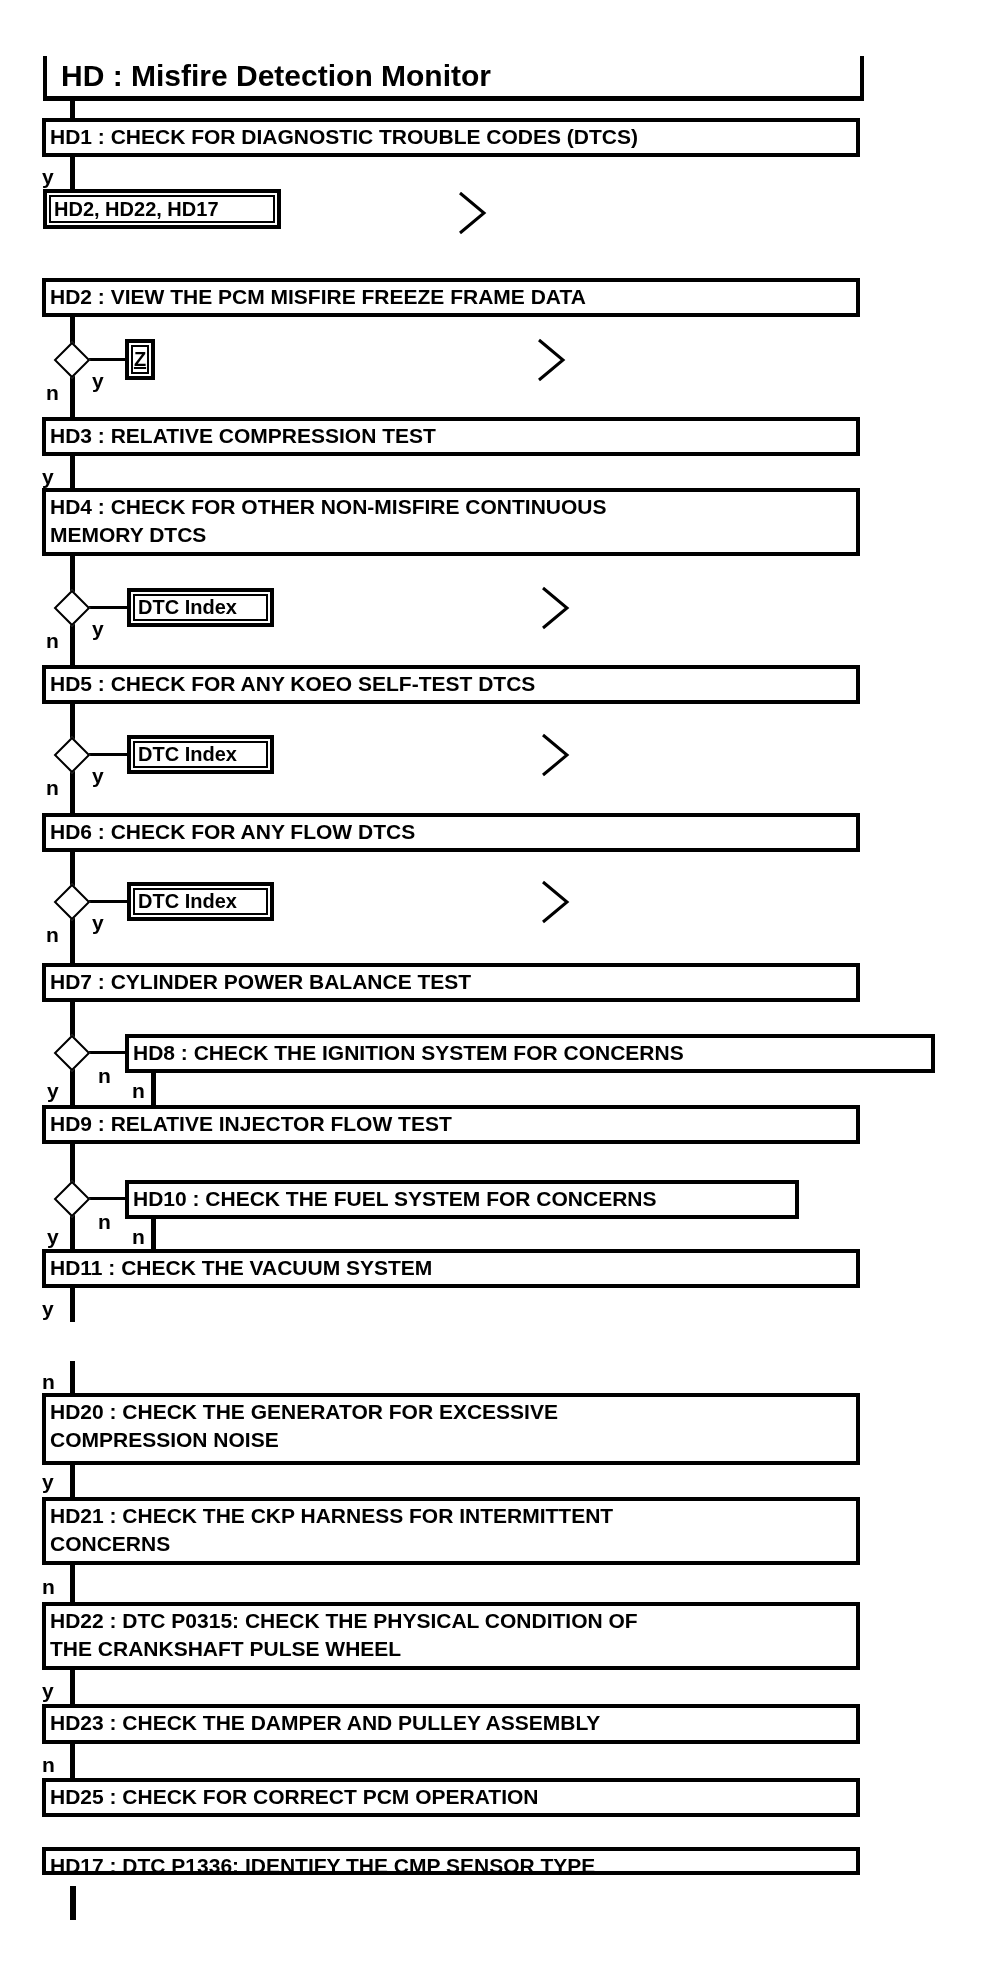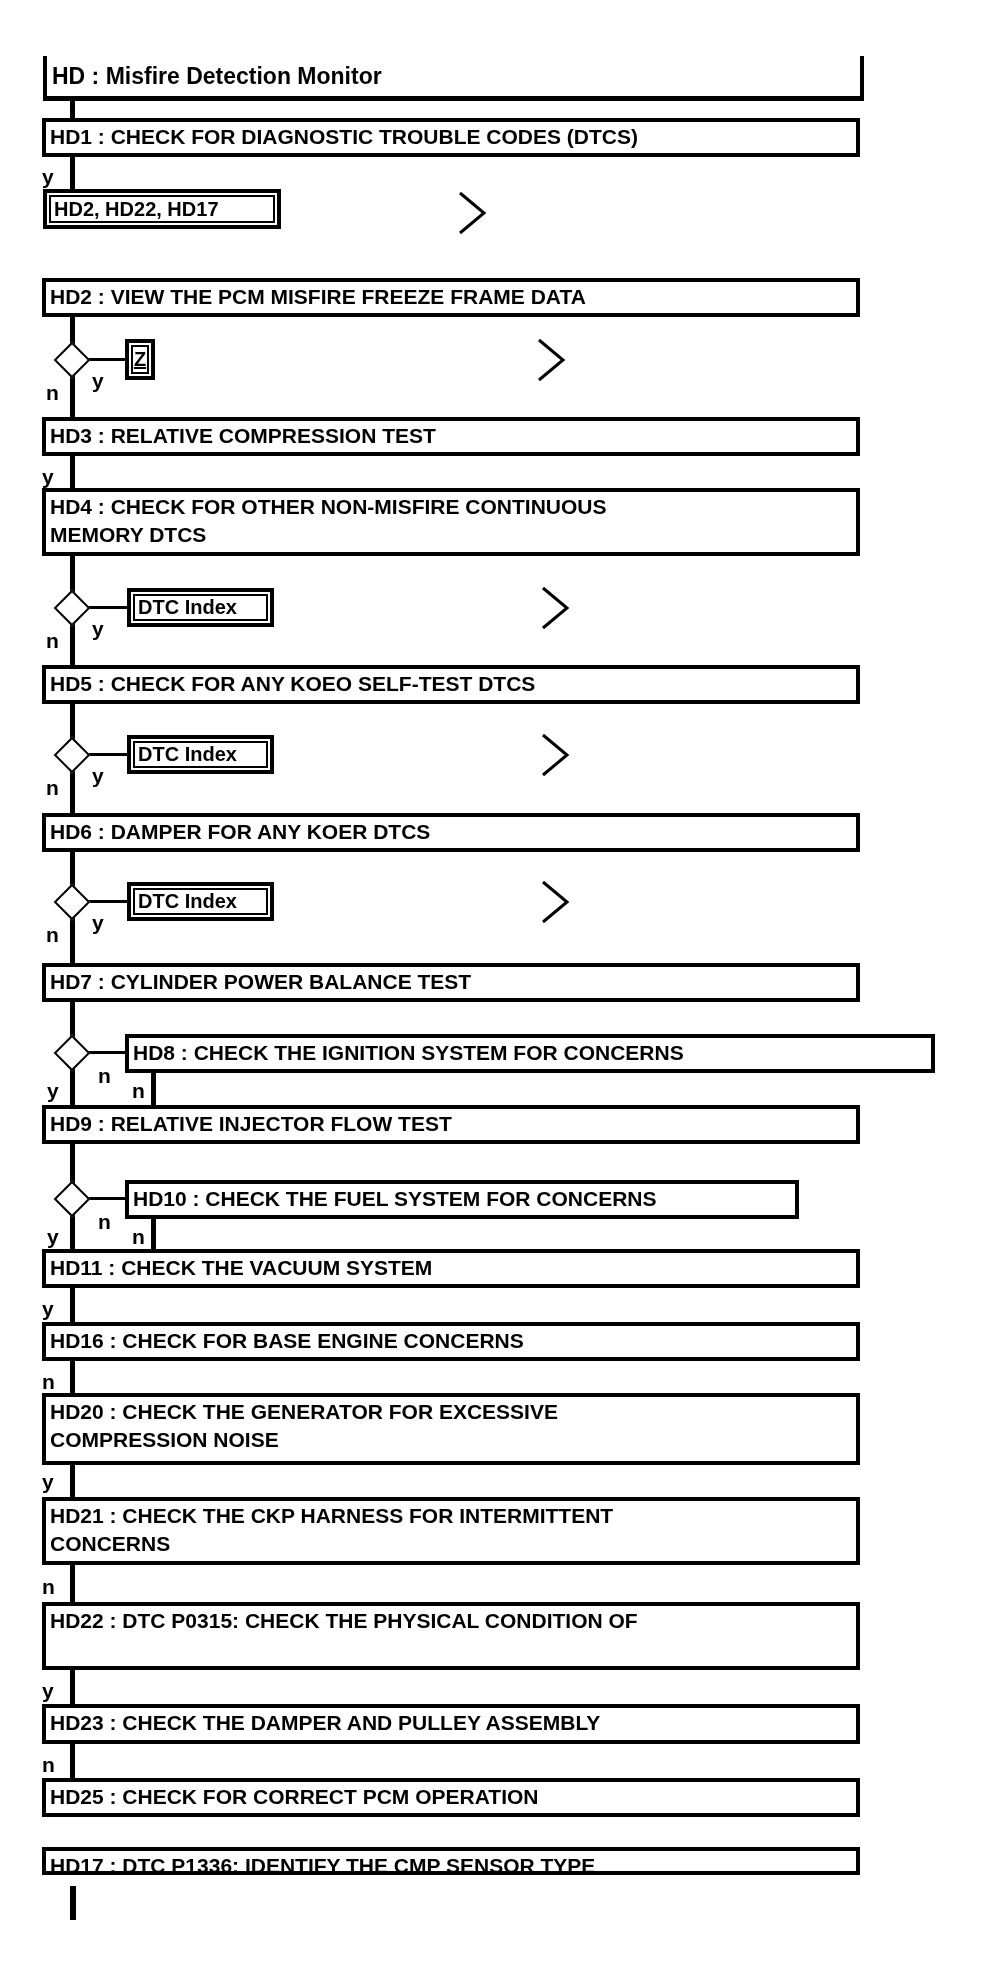--- a/index.html
+++ b/index.html
@@ -1,21 +1,21 @@
 <!DOCTYPE html>
 <html><head>
 <meta charset="utf-8">
 <style>
   html,body{margin:0;padding:0;background:#ffffff}
   #stage{position:relative;width:992px;height:1970px;background:#ffffff;
          font-family:"Liberation Sans","DejaVu Sans",sans-serif;color:#000}
   
   .title{position:absolute;box-sizing:border-box;border:4px solid #000;border-top:none;
-         border-bottom-width:5px;background:#fff;font-weight:bold;font-size:23px;line-height:40px;
-         padding-left:5px;white-space:nowrap;overflow:hidden}
+         border-bottom-width:5px;background:#fff;font-weight:bold;font-size:30px;line-height:40px;
+         padding-left:14px;white-space:nowrap;overflow:hidden}
   
   .box{position:absolute;box-sizing:border-box;border:4px solid #000;background:#fff;
        padding:1px 4px 0 4px;z-index:2;overflow:hidden}
   .bl{display:block;font-weight:bold;font-size:21px;line-height:28px;white-space:nowrap}
   
   .linkbox{position:absolute;box-sizing:border-box;border:4px solid #000;background:#fff;
            padding:2px;z-index:3}
   .linkin{box-sizing:border-box;height:100%;border:2px solid #000;display:flex;
           align-items:center;padding:0 3px;white-space:nowrap;overflow:hidden}
   .linkin span{font-weight:bold;font-size:20px}
@@ -106,21 +106,21 @@
   <div class="linkbox" style="left:127px;top:735px;width:147px;height:39px">
     <div class="linkin">
       <span>DTC Index</span>
     </div>
   </div>
   <svg class="chev" style="left:540px;top:733px" width="30" height="44" viewBox="0 0 30 44">
     <polyline points="3,2 27,22 3,42" fill="none" stroke="#000" stroke-width="3"></polyline>
   </svg>
 
   <div class="box" style="left:42px;top:813px;width:818px;height:39px">
-    <span class="bl">HD6 : DAMPER FOR ANY KOER DTCS</span>
+    <span class="bl">HD6 : CHECK FOR ANY FLOW DTCS</span>
   </div>
   <div class="vline" style="left:70px;top:852px;height:111px"></div>
   <div class="hline" style="left:72px;top:900px;width:55px"></div>
   <div class="diamond" style="left:59px;top:889px"></div>
   <div class="lbl" style="left:92px;top:912px">y</div>
   <div class="lbl" style="left:46px;top:924px">n</div>
   <div class="linkbox" style="left:127px;top:882px;width:147px;height:39px">
     <div class="linkin">
       <span>DTC Index</span>
     </div>
@@ -158,42 +158,40 @@
   </div>
   <div class="vline" style="left:151px;top:1219px;height:30px"></div>
   <div class="lbl" style="left:132px;top:1226px">n</div>
 
   <div class="box" style="left:42px;top:1249px;width:818px;height:39px">
     <span class="bl">HD11 : CHECK THE VACUUM SYSTEM</span>
   </div>
   <div class="lbl" style="left:42px;top:1298px">y</div>
   <div class="vline" style="left:70px;top:1288px;height:34px"></div>
 
-  <div class="box" style="left:42px;top:1322px;width:818px;height:39px">
-    <span class="bl">HD16 : CHECK FOR BASE ENGINE CONCERNS</span>
-  </div>
   <div class="lbl" style="left:42px;top:1371px">n</div>
   <div class="vline" style="left:70px;top:1361px;height:32px"></div>
 
   <div class="box" style="left:42px;top:1393px;width:818px;height:72px">
     <span class="bl">HD20 : CHECK THE GENERATOR FOR EXCESSIVE</span>
     <span class="bl">COMPRESSION NOISE</span>
   </div>
   <div class="lbl" style="left:42px;top:1471px">y</div>
   <div class="vline" style="left:70px;top:1461px;height:36px"></div>
 
   <div class="box" style="left:42px;top:1497px;width:818px;height:68px">
     <span class="bl">HD21 : CHECK THE CKP HARNESS FOR INTERMITTENT</span>
     <span class="bl">CONCERNS</span>
   </div>
   <div class="lbl" style="left:42px;top:1576px">n</div>
   <div class="vline" style="left:70px;top:1565px;height:37px"></div>
 
   <div class="box" style="left:42px;top:1602px;width:818px;height:68px">
     <span class="bl">HD22 : DTC P0315: CHECK THE PHYSICAL CONDITION OF</span>
+    <span class="bl">THE CRANKSHAFT PULSE WHEEL</span>
   </div>
   <div class="lbl" style="left:42px;top:1680px">y</div>
   <div class="vline" style="left:70px;top:1670px;height:34px"></div>
 
   <div class="box" style="left:42px;top:1704px;width:818px;height:40px">
     <span class="bl">HD23 : CHECK THE DAMPER AND PULLEY ASSEMBLY</span>
   </div>
   <div class="lbl" style="left:42px;top:1754px">n</div>
   <div class="vline" style="left:70px;top:1744px;height:34px"></div>
 

